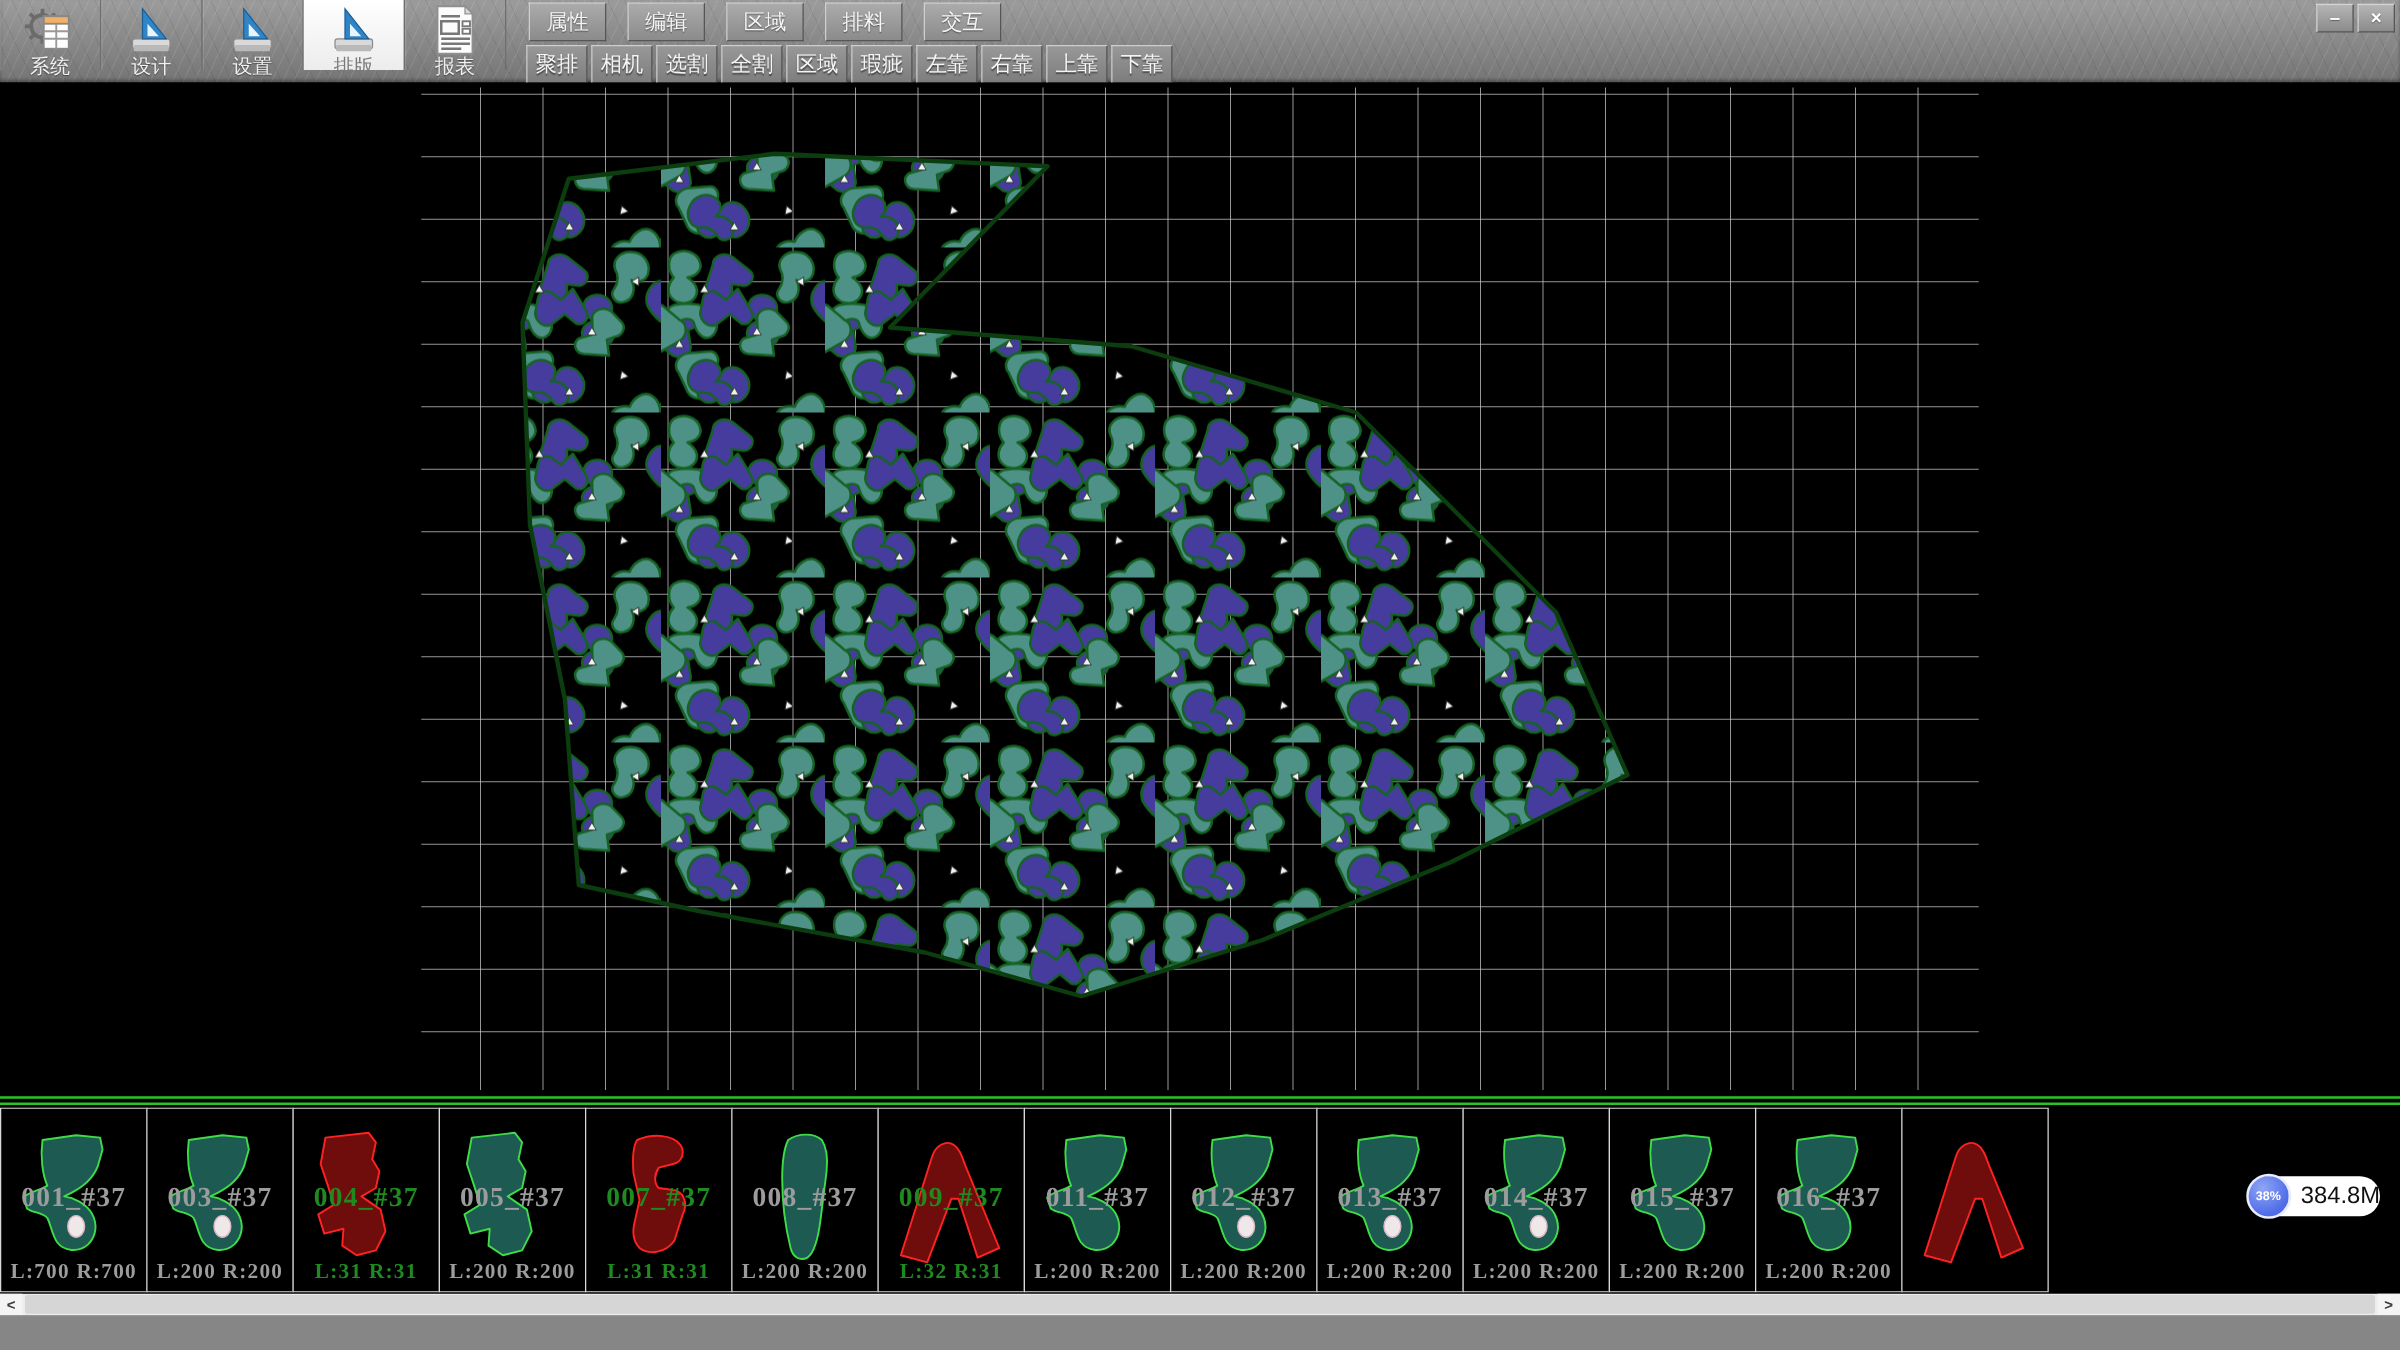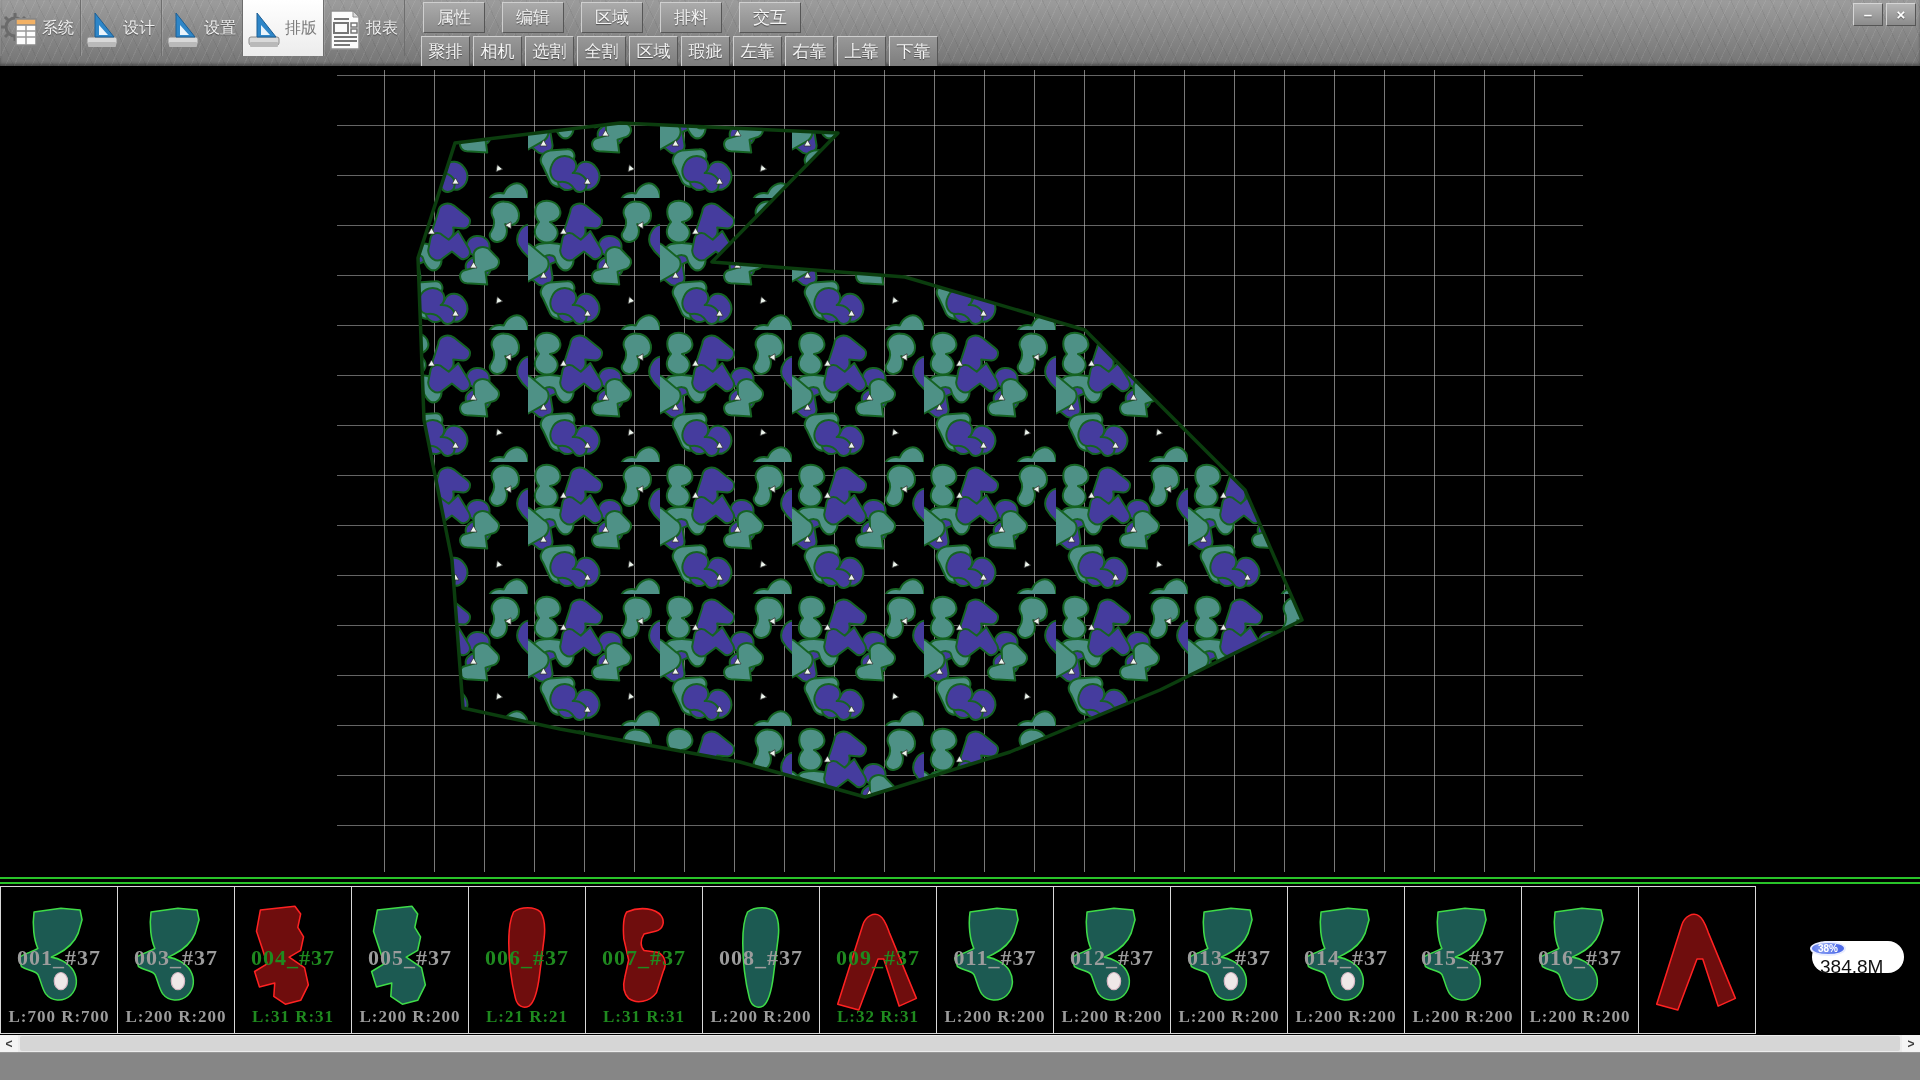--- a/index.html
+++ b/index.html
@@ -5,21 +5,21 @@
   html,body{margin:0;padding:0;width:1920px;height:1080px;overflow:hidden;
     font-family:"Liberation Sans",sans-serif;background:#000;}
   
   .titlebar{position:relative;width:1920px;height:66px;
     background:
       repeating-linear-gradient(115deg, rgba(255,255,255,.08) 0 1px, rgba(255,255,255,0) 1px 8px),
       repeating-linear-gradient(65deg, rgba(0,0,0,.06) 0 1px, rgba(0,0,0,0) 1px 12px),
       linear-gradient(#9c9c9c,#757575);
     box-shadow:inset 0 -2px 3px rgba(0,0,0,.35);}
   .big-buttons{position:absolute;left:0;top:0;height:66px;display:flex;}
-  .big-btn{width:80px;height:56px;display:flex;align-items:center;
+  .big-btn{width:80px;height:56px;display:flex;flex-direction:column;align-items:center;
     justify-content:flex-start;border-right:1px solid #6e6e6e;box-shadow:inset 1px 0 0 rgba(255,255,255,.15);
     cursor:pointer;}
   .big-btn .bicon{margin-top:3px;width:42px;height:42px;display:flex;align-items:center;justify-content:center;}
   .big-btn .blabel{font-size:16px;color:#f0f0f0;text-shadow:0 1px 1px rgba(0,0,0,.45);line-height:18px;}
   .big-btn.active{background:linear-gradient(#ffffff,#ececec);}
   .big-btn.active .blabel{color:#7a7a7a;text-shadow:none;}
   
   .menu-row1{position:absolute;left:423px;top:2px;display:flex;}
   .menu-row1 .mbtn{width:60px;margin-right:17px;}
   .menu-row2{position:absolute;left:421px;top:36px;display:flex;}
@@ -51,21 +51,21 @@
   .tp-teal{fill:var(--th-teal,#1c5a52);stroke:var(--th-teal-line,#3fdc48);stroke-width:1.6;stroke-linejoin:round;}
   .tp-red{fill:var(--th-red,#6f0d0d);stroke:var(--th-red-line,#ff2222);stroke-width:1.6;stroke-linejoin:round;}
   .tp-hole{fill:#efe8e8;stroke:#d9b7c4;stroke-width:1.2;}
   .thumb-name{position:absolute;left:0;right:0;top:58px;text-align:center;
     font-family:"Liberation Serif",serif;font-size:22px;color:var(--lbl-gray,#9c9c9c);letter-spacing:1px;}
   .thumb-lr{position:absolute;left:0;right:0;bottom:6px;text-align:center;
     font-family:"Liberation Serif",serif;font-size:17px;color:var(--lbl-gray,#9c9c9c);letter-spacing:1px;}
   .red-cell .thumb-name,.red-cell .thumb-lr{color:var(--lbl-green,#1f8a1f);}
   
   .mem-pill{position:absolute;right:16px;bottom:62px;height:32px;min-width:92px;background:#fff;
-    border-radius:18px;display:flex;box-shadow:0 2px 6px rgba(0,0,0,.45);z-index:5;flex-direction:column;}
+    border-radius:18px;display:flex;align-items:center;box-shadow:0 2px 6px rgba(0,0,0,.45);z-index:5;}
   .mem-circle{width:36px;height:36px;margin-left:-2px;border-radius:50%;
     background:radial-gradient(circle at 35% 30%, #8fa5f5, var(--badge-blue,#4f6ce8) 70%);
     display:flex;align-items:center;justify-content:center;border:2px solid #e8ecff;box-sizing:border-box;}
   .mem-circle span{color:#fff;font-size:10px;font-weight:bold;}
   .mem-text{padding:0 0 0 8px;font-size:19px;color:#111;}
   
   .hscroll{position:relative;width:1920px;height:17px;background:#ececec;}
   .hs-btn{position:absolute;top:0;width:18px;height:17px;display:flex;align-items:center;justify-content:center;
     color:#3c3c3c;font-size:12px;font-weight:bold;background:#f4f4f4;cursor:pointer;}
   .hs-left{left:0;}
@@ -245,27 +245,20 @@
     </div>
     <div class="thumb-cell">
       <svg class="thumb-svg" viewBox="0 0 100 116">
           <path d="M16,6 L52,2 L58,10 L55,24 L61,34 L58,48 L46,55 L62,66 L66,84 L58,100 L42,104 L30,96 L31,82 L15,86 L10,70 L23,62 L18,46 L12,28 Z" class="tp-teal"></path>
         </svg>
       <div class="thumb-name">005_#37</div>
       <div class="thumb-lr">L:200 R:200</div>
     </div>
     <div class="thumb-cell red-cell">
       <svg class="thumb-svg" viewBox="0 0 100 116">
-          <path d="M36,8 C44,2 58,2 64,8 C68,14 69,24 68,34 L63,74 C61,90 58,102 52,106 C46,109 40,106 38,98 C34,82 31,60 31,40 C31,26 33,14 36,8 Z" class="tp-red"></path>
-        </svg>
-      <div class="thumb-name">006_#37</div>
-      <div class="thumb-lr">L:21 R:21</div>
-    </div>
-    <div class="thumb-cell red-cell">
-      <svg class="thumb-svg" viewBox="0 0 100 116">
           <path d="M32,8 C46,2 62,4 68,12 C72,18 70,26 62,28 L50,31 C46,37 46,44 50,48 L64,50 C72,53 74,62 70,70 L63,92 C56,102 42,104 34,98 C28,92 28,84 30,76 L34,58 L29,36 C28,24 28,14 32,8 Z" class="tp-red"></path>
         </svg>
       <div class="thumb-name">007_#37</div>
       <div class="thumb-lr">L:31 R:31</div>
     </div>
     <div class="thumb-cell">
       <svg class="thumb-svg" viewBox="0 0 100 116">
           <path d="M36,8 C44,2 58,2 64,8 C68,14 69,24 68,34 L63,74 C61,90 58,102 52,106 C46,109 40,106 38,98 C34,82 31,60 31,40 C31,26 33,14 36,8 Z" class="tp-teal"></path>
         </svg>
       <div class="thumb-name">008_#37</div>

